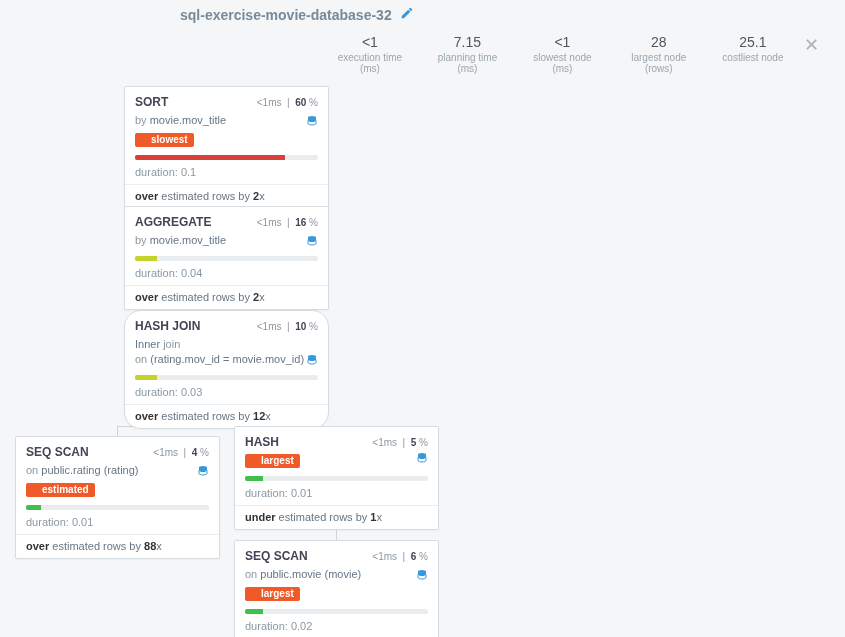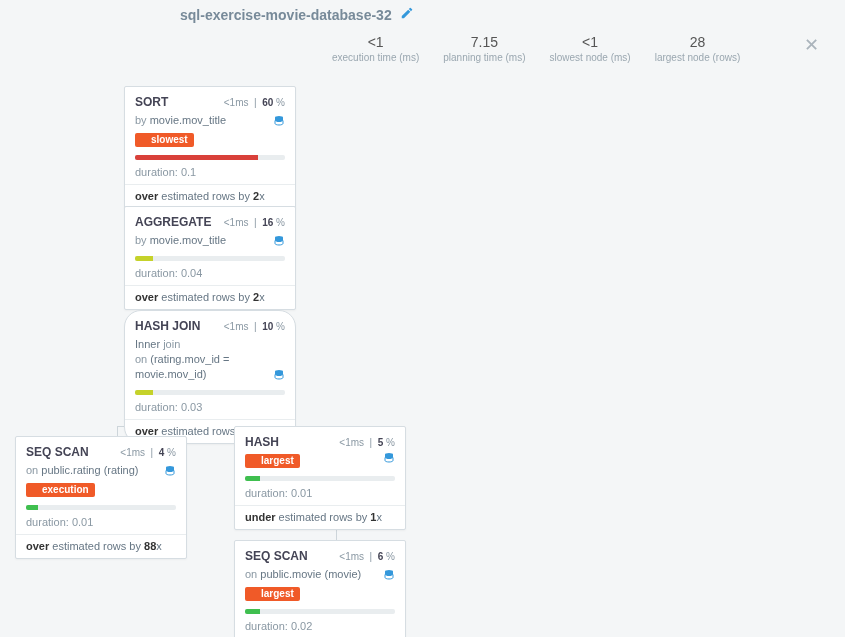--- a/index.html
+++ b/index.html
@@ -62,21 +62,21 @@
     margin-left: auto;
   }
   .tree {
     position: absolute;
     top: 86px;
     left: 0;
     width: 845px;
   }
   .node {
     position: absolute;
-    width: 172px;
+    width: 205px;
     background: #fff;
     border: 1px solid #d6dde2;
     border-radius: 2px;
     padding: 8px 10px 6px 10px;
     box-shadow: 0 1px 2px rgba(0,0,0,0.04);
     font-size: 11px;
     color: #555;
   }
   .node .hdr {
     display: flex;
@@ -167,20 +167,24 @@
     <div class="lab">planning time (ms)</div>
   </div>
   <div class="stat">
     <div class="val">&lt;1</div>
     <div class="lab">slowest node (ms)</div>
   </div>
   <div class="stat">
     <div class="val">28</div>
     <div class="lab">largest node (rows)</div>
   </div>
+  <div class="stat">
+    <div class="val">25.1</div>
+    <div class="lab">costliest node</div>
+  </div>
   <span class="close-x">✕</span>
 </div>
 
 <div class="tree">
 
   <div class="connector" style="left:226px; top:108px; width:1px; height:12px;"></div>
   <div class="connector" style="left:226px; top:212px; width:1px; height:12px;"></div>
   <div class="connector" style="left:226px; top:330px; width:1px; height:10px;"></div>
   <div class="connector" style="left:117px; top:340px; width:220px; height:1px;"></div>
   <div class="connector" style="left:117px; top:340px; width:1px; height:10px;"></div>
@@ -274,21 +278,21 @@
     <div class="sub">
       <span class="kw">on </span><span>public.rating (rating)</span>
     </div>
     <span class="db-icon">
       <svg width="12" height="14" viewBox="0 0 24 24" fill="currentColor">
           <ellipse cx="12" cy="5" rx="8" ry="3"></ellipse>
           <path d="M4 5v6c0 1.66 3.58 3 8 3s8-1.34 8-3V5"></path>
           <path d="M4 11v6c0 1.66 3.58 3 8 3s8-1.34 8-3v-6" fill="none" stroke="currentColor" stroke-width="2"></path>
         </svg>
     </span>
-    <div class="tag">execution</div>
+    <div class="tag">estimated</div>
     <div class="bar">
         <div class="fill-green" style="width: 8%;"></div>
       </div>
     <div class="dur"><span>duration: </span><span>0.01</span></div>
     <div class="hr"></div>
     <div class="est"><b>over</b><span> estimated rows by </span><b>88</b><span>x</span></div>
   </div>
 
   <div class="node" style="left:234px; top:340px;">
     <div class="hdr">

